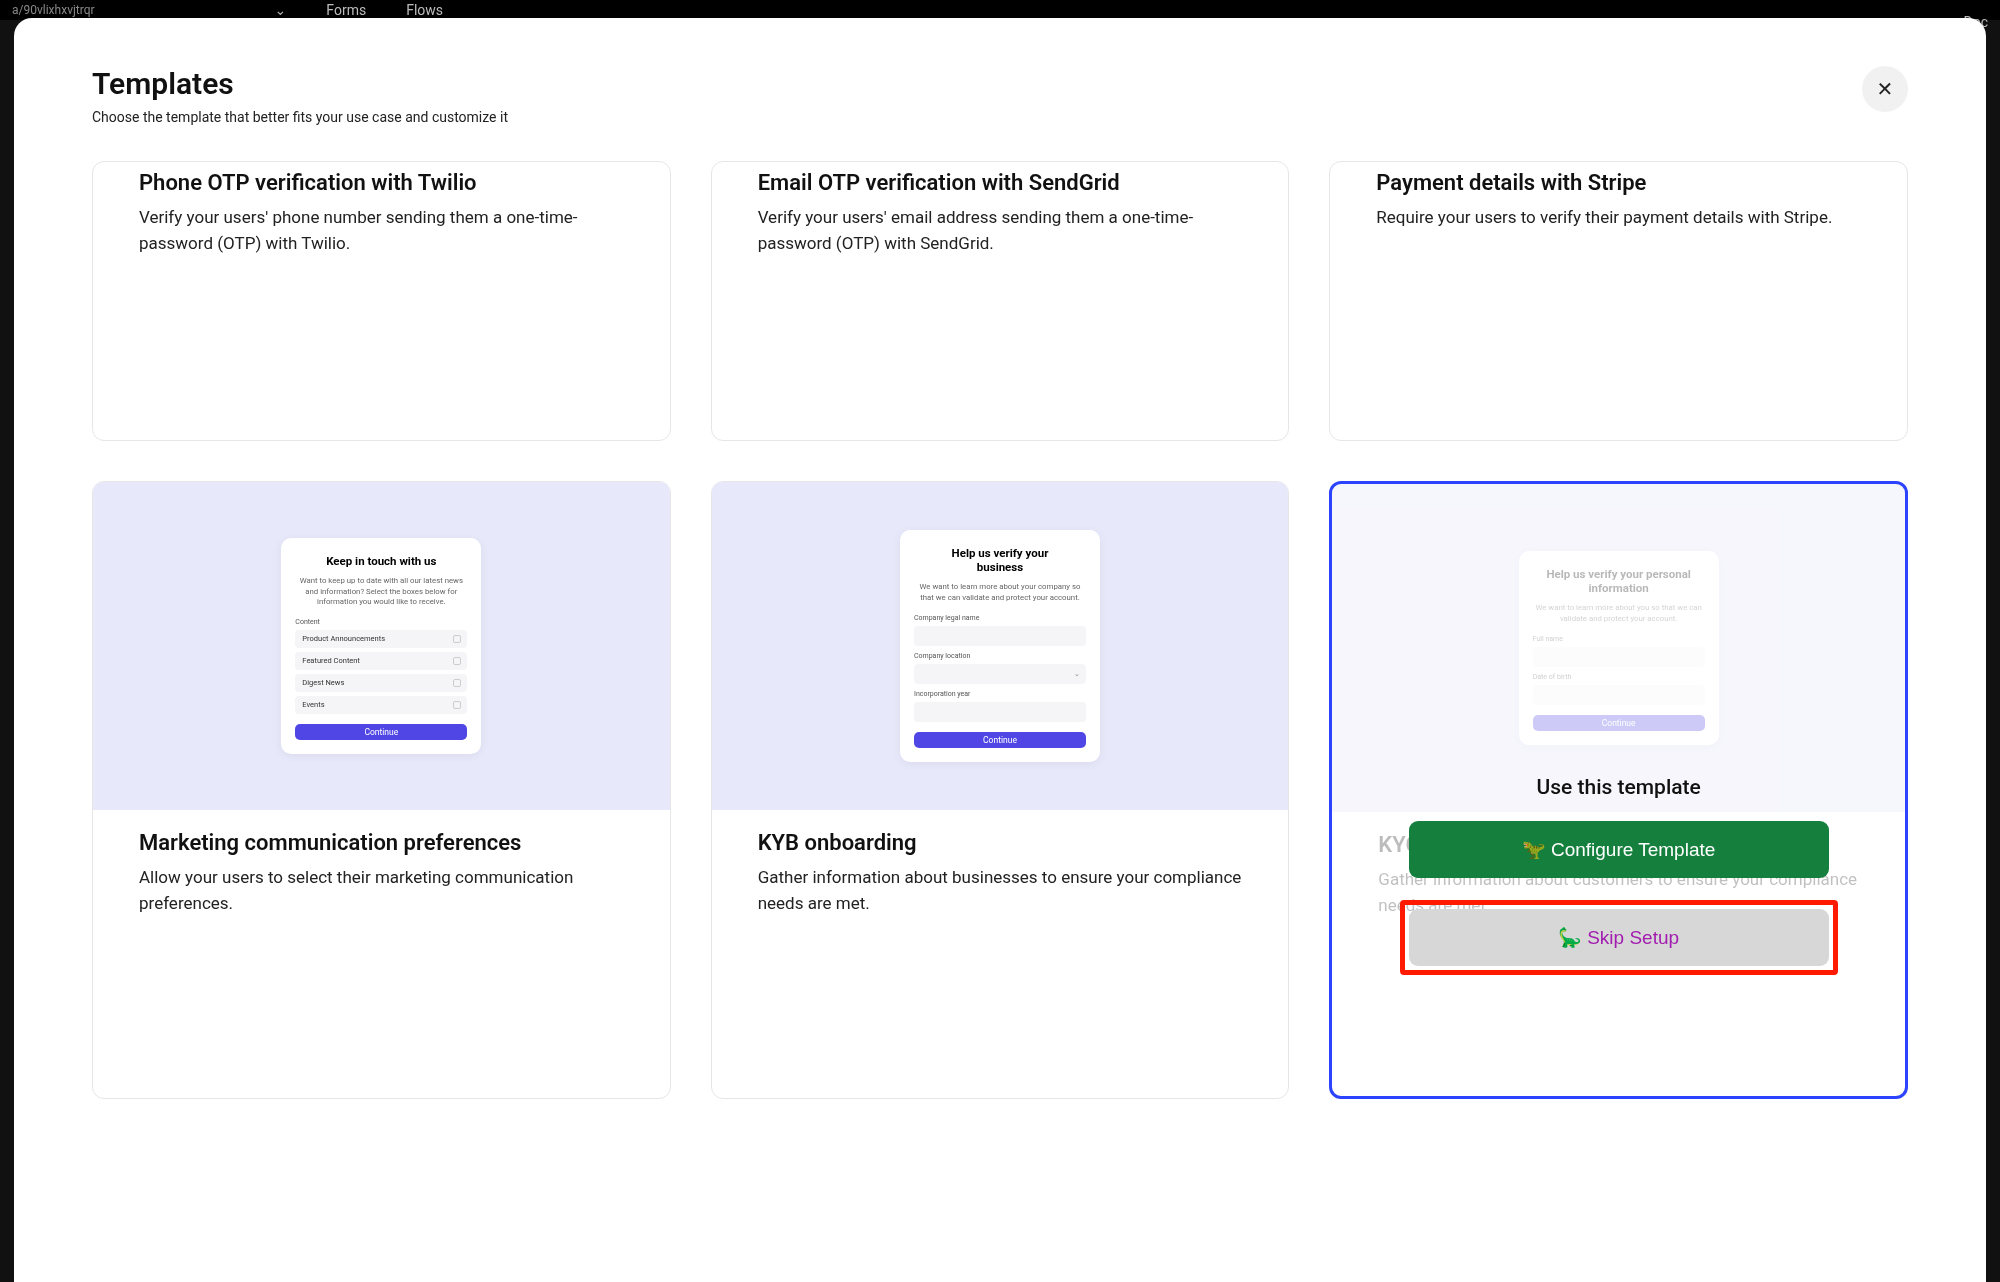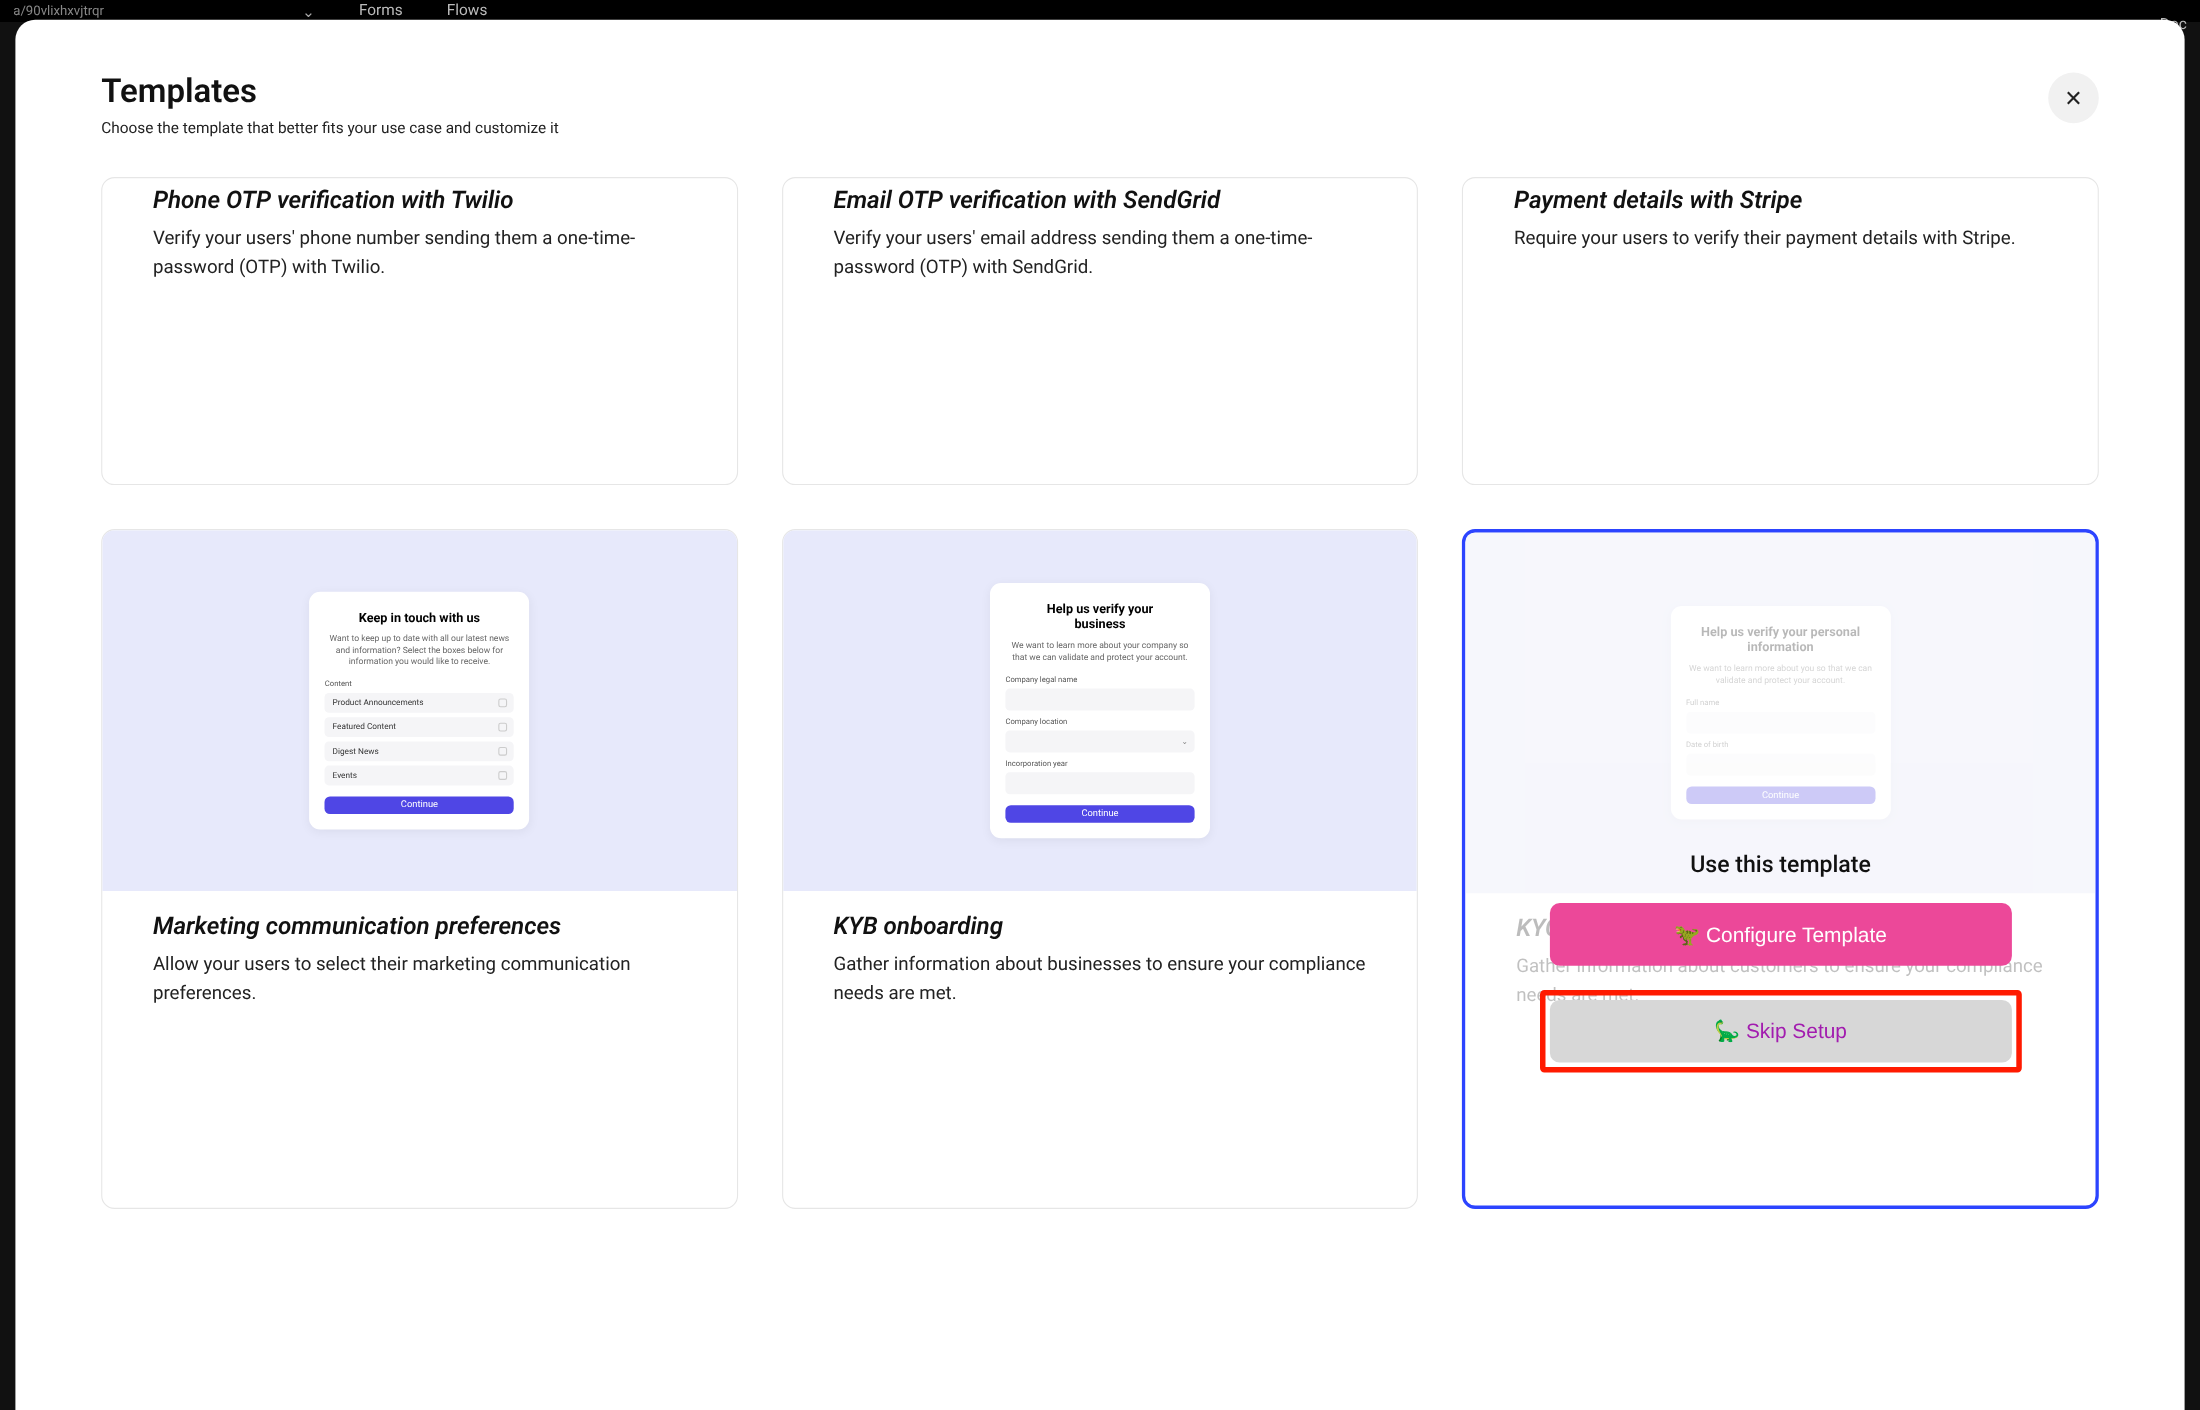--- a/index.html
+++ b/index.html
@@ -47,21 +47,21 @@
     background: #fff;
     display: flex; flex-direction: column;
     position: relative;
   }
 
   .card.top-row { height: 280px; }
   .card.bottom-row { height: 618px; }
 
   .card-body { padding: 20px 46px 24px; }
   .top-row .card-body { padding-top: 8px; }
-  .card-title { font-size: 22px; font-weight: 600; color: #111; margin-bottom: 10px; font-style: italic; }
+  .card-title { font-size: 22px; font-weight: 600; color: #111; margin-bottom: 10px; }
   .card-desc { font-size: 17px; color: #222; line-height: 1.5; }
 
   .preview {
     height: 328px;
     background: #e7e9fb;
     display: flex; align-items: center; justify-content: center;
     flex-shrink: 0;
   }
 
   .mini {
@@ -96,21 +96,21 @@
     display: flex; flex-direction: column; align-items: center; justify-content: center;
     gap: 22px;
     padding: 0 46px;
   }
   .overlay .ov-title { font-size: 21px; font-weight: 500; color: #111; margin-top: 170px; }
   .ov-btn {
     width: 420px; max-width: 100%; height: 57px; border-radius: 9px;
     font-size: 19px; display: flex; align-items: center; justify-content: center;
     cursor: pointer; border: none;
   }
-  .ov-primary { background: #ec4899; color: #fff; }
+  .ov-primary { background: #15803d; color: #fff; }
   .ov-secondary { background: #d7d7d7; color: #a21caf; }
   .skip-wrap { border: 5px solid #ff1a00; border-radius: 4px; padding: 4px; }
 </style>
 </head>
 <body>
 
 <div class="bg-nav">
   <span style="color:#888;font-size:12px;filter:blur(0.5px);">a/90vlixhxvjtrqr</span>
   <span class="chev">⌄</span>
   <span>Forms</span>

